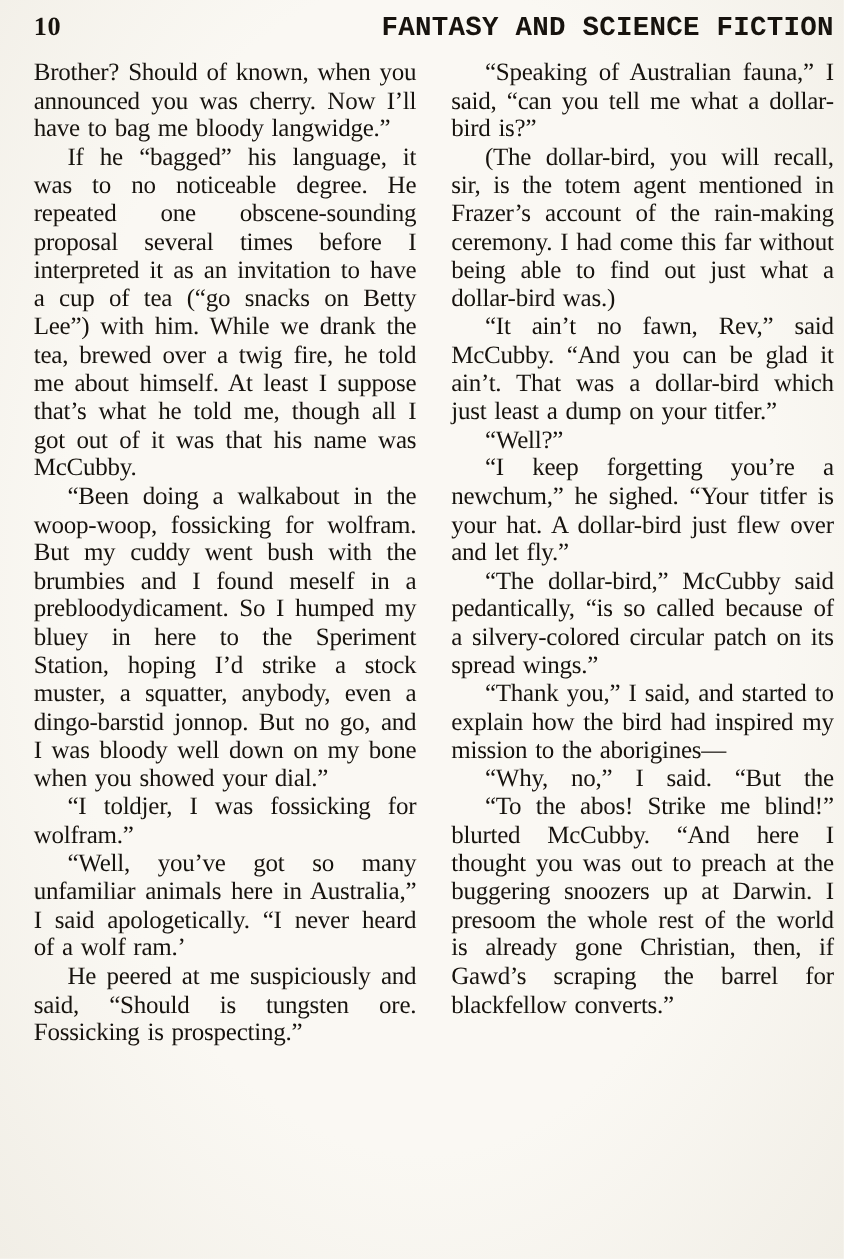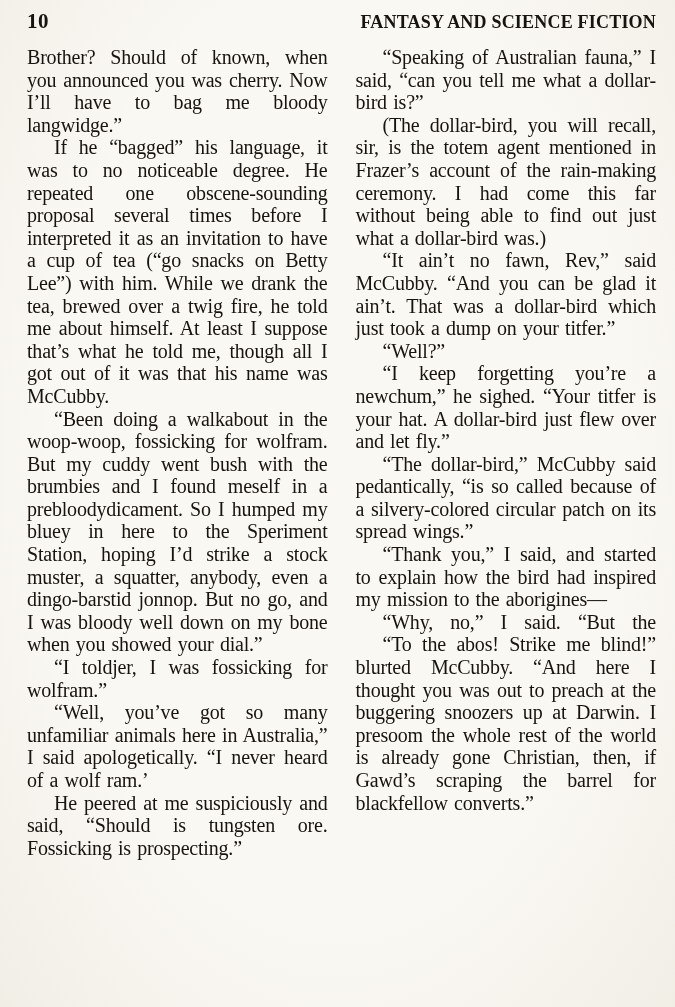--- a/index.html
+++ b/index.html
@@ -8,37 +8,38 @@
     width: 675px;
     height: 1007px;
     overflow: hidden;
     background: #f8f6f1;
     color: #17130e;
     font-family: "Liberation Serif", serif;
   }
   .page {
     width: 675px;
     height: 1007px;
-    padding: 9px 19px 0 27px;
+    padding: 9px 8px 0 27px;
     background: radial-gradient(ellipse at 50% 45%, #faf8f3 60%, #f1eee6 100%);
   }
   .header {
     display: flex;
     justify-content: space-between;
     align-items: baseline;
   }
   .page-number {
     font-size: 21px;
     font-weight: 700;
     letter-spacing: 0.5px;
   }
   .magazine-title {
-    font-size: 18px;
+    font-size: 22px;
     font-weight: 700;
     letter-spacing: 0.2px;
+    font-family: Liberation Mono, monospace;
   }
   .columns {
     display: flex;
     gap: 28px;
     margin-top: 12px;
   }
   .col {
     flex: 1;
     text-align: justify;
     font-size: 20px;
@@ -64,21 +65,21 @@
         <p class="para"><span>Brother? Should of known, when you announced you was cherry. Now I’ll have to bag me bloody langwidge.”</span></p>
         <p class="para indent"><span>If he “bagged” his language, it was to no noticeable degree. He repeated one obscene-sounding proposal several times before I interpreted it as an invitation to have a cup of tea (“go snacks on Betty Lee”) with him. While we drank the tea, brewed over a twig fire, he told me about himself. At least I suppose that’s what he told me, though all I got out of it was that his name was McCubby.</span></p>
         <p class="para indent"><span>“Been doing a walkabout in the woop-woop, fossicking for wolfram. But my cuddy went bush with the brumbies and I found meself in a prebloodydicament. So I humped my bluey in here to the Speriment Station, hoping I’d strike a stock muster, a squatter, anybody, even a dingo-barstid jonnop. But no go, and I was bloody well down on my bone when you showed your dial.”</span></p>
         <p class="para indent"><span>“I toldjer, I was fossicking for wolfram.”</span></p>
         <p class="para indent"><span>“Well, you’ve got so many unfamiliar animals here in Australia,” I said apologetically. “I never heard of a wolf ram.’</span></p>
         <p class="para indent"><span>He peered at me suspiciously and said, “Should is tungsten ore. Fossicking is prospecting.”</span></p>
       </div>
     <div class="col">
         <p class="para indent"><span>“Speaking of Australian fauna,” I said, “can you tell me what a dollar-bird is?”</span></p>
         <p class="para indent"><span>(The dollar-bird, you will recall, sir, is the totem agent mentioned in Frazer’s account of the rain-making ceremony. I had come this far without being able to find out just what a dollar-bird </span><span class="italic">was.</span><span>)</span></p>
-        <p class="para indent"><span>“It ain’t no fawn, Rev,” said McCubby. “And you can be glad it ain’t. That was a dollar-bird which just took a dump on your titfer.”</span></p>
+        <p class="para indent"><span>“It ain’t no fawn, Rev,” said McCubby. “And you can be glad it ain’t. That was a dollar-bird which just least a dump on your titfer.”</span></p>
         <p class="para indent"><span>“Well?”</span></p>
         <p class="para indent"><span>“I keep forgetting you’re a newchum,” he sighed. “Your titfer is your hat. A dollar-bird just flew over and let fly.”</span></p>
         <p class="para indent"><span>“The dollar-bird,” McCubby said pedantically, “is so called because of a silvery-colored circular patch on its spread wings.”</span></p>
         <p class="para indent"><span>“Thank you,” I said, and started to explain how the bird had inspired my mission to the aborigines—</span></p>
         <p class="para indent justify-last"><span>“Why, no,” I said. “But the</span></p>
         <p class="para indent"><span>“To the abos! Strike me blind!” blurted McCubby. “And here I thought you was out to preach at the buggering snoozers up at Darwin. I presoom the whole rest of the world is already gone Christian, then, if Gawd’s scraping the barrel for blackfellow converts.”</span></p>
       </div>
   </div>
 </div>
 

